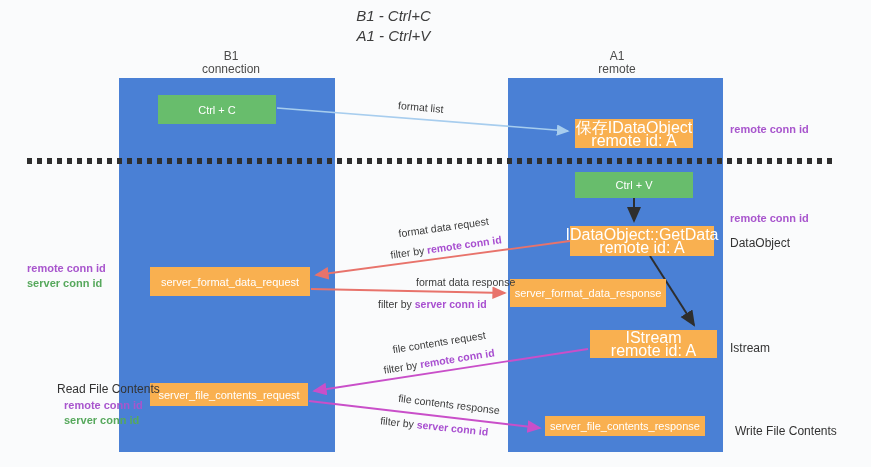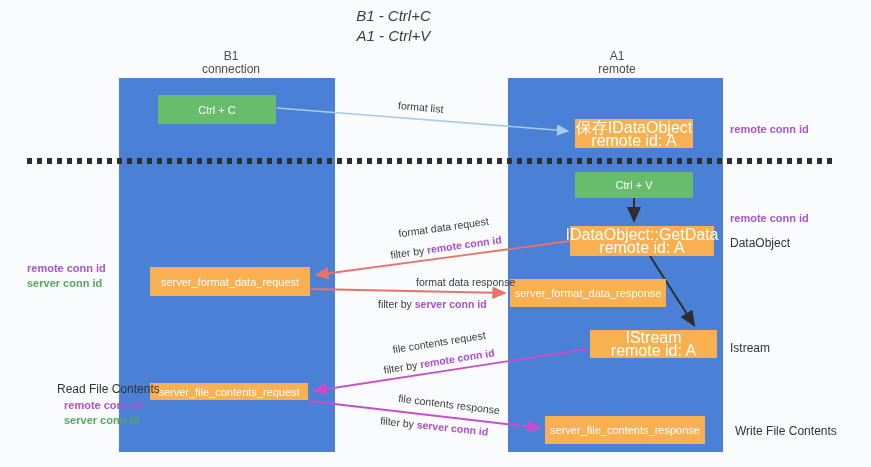--- a/index.html
+++ b/index.html
@@ -103,24 +103,24 @@
   <div class="node orange" style="left:590px;top:330px;width:127px;height:28px;">
     <div class="l1">IStream</div>
     <div class="l2">remote id: A</div>
   </div>
   <div class="node orange single" style="left:150px;top:267px;width:160px;height:29px;">
     <span>server_format_data_request</span>
   </div>
   <div class="node orange single" style="left:510px;top:279px;width:156px;height:28px;">
     <span>server_format_data_response</span>
   </div>
-  <div class="node orange single" style="left:150px;top:383px;width:158px;height:17px;">
+  <div class="node orange single" style="left:150px;top:383px;width:158px;height:23px;">
     <span>server_file_contents_request</span>
   </div>
-  <div class="node orange single" style="left:545px;top:416px;width:160px;height:28px;">
+  <div class="node orange single" style="left:545px;top:416px;width:160px;height:20px;">
     <span>server_file_contents_response</span>
   </div>
 
   <div class="alabel" style="left:398px;top:101px;transform:rotate(5deg);">format list</div>
 
   <div class="alabel" style="left:398px;top:221px;transform:rotate(-8deg);">format data request</div>
   <div class="alabel" style="left:390px;top:241px;transform:rotate(-8deg);"><span>filter by </span><span class="fval-purple">remote conn id</span></div>
 
   <div class="alabel" style="left:416px;top:276px;">format data response</div>
   <div class="alabel" style="left:378px;top:298px;"><span>filter by </span><span class="fval-purple">server conn id</span></div>

